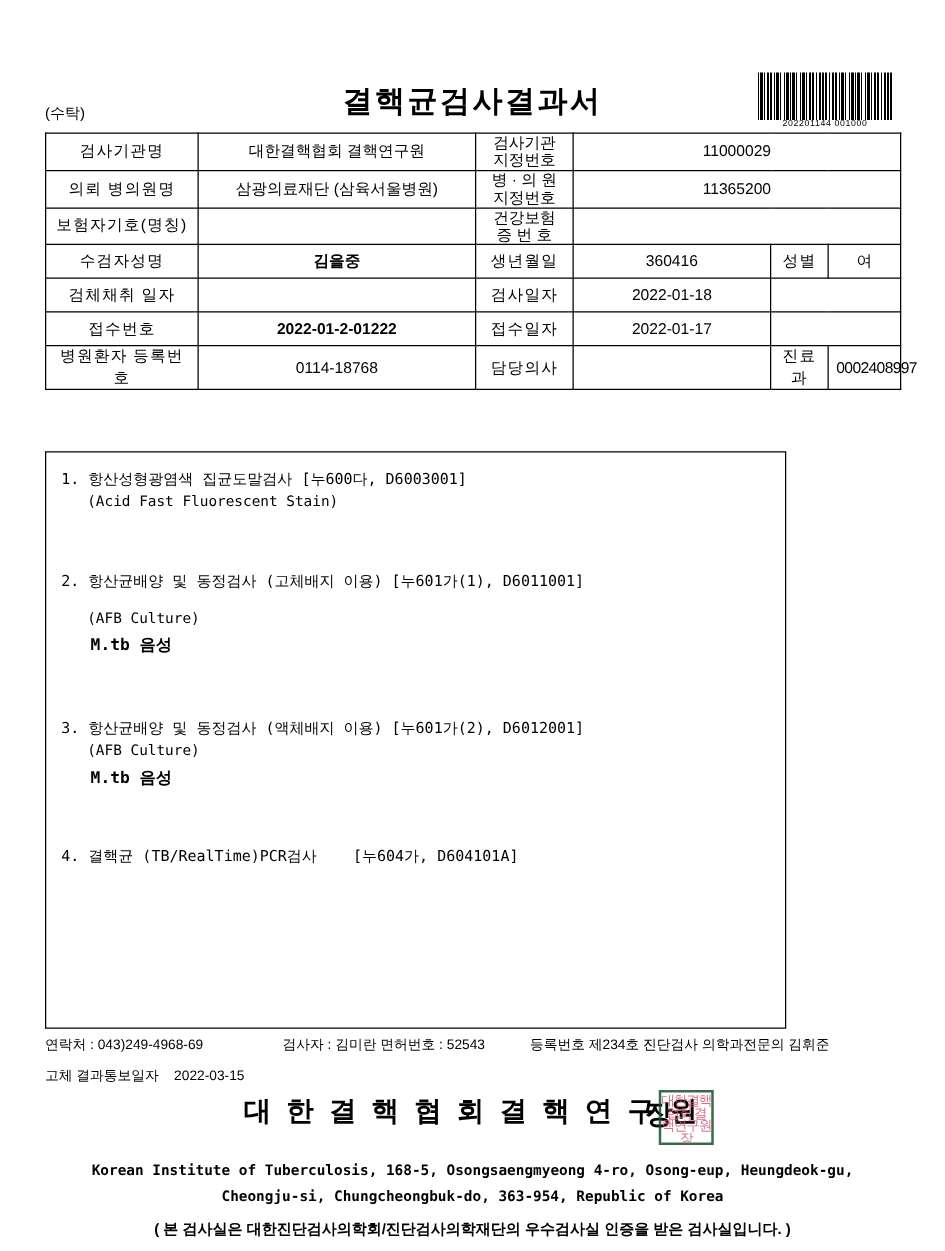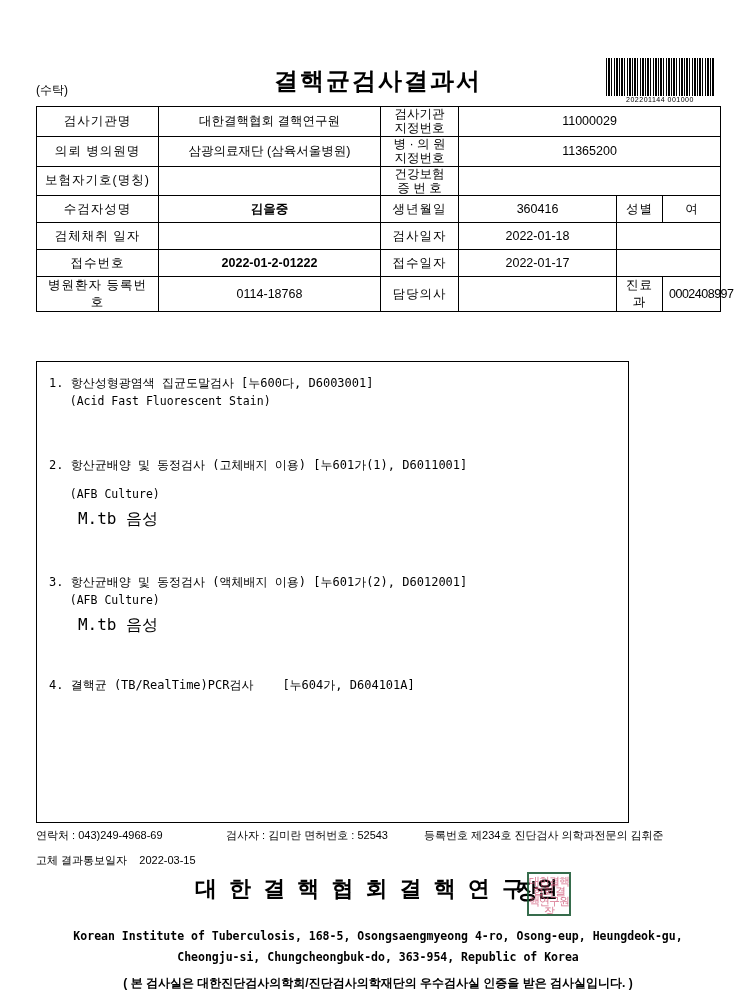--- a/index.html
+++ b/index.html
@@ -128,22 +128,22 @@
     position: absolute;
     font-size: 12px;
     line-height: 1.55;
     white-space: pre;
     font-family: "DejaVu Sans Mono", monospace;
   }
   .res-line2 {
     font-size: 11.5px;
   }
   .res-neg {
-    font-weight: normal;
-    font-size: 16px;
+    font-weight: bold;
+    font-size: 13px;
   }
 
   
   .foot {
     position: absolute;
     font-size: 11px;
     font-family: "Liberation Sans", sans-serif;
     white-space: nowrap;
   }
   .f-contact { left: 36px; top: 828px; }

